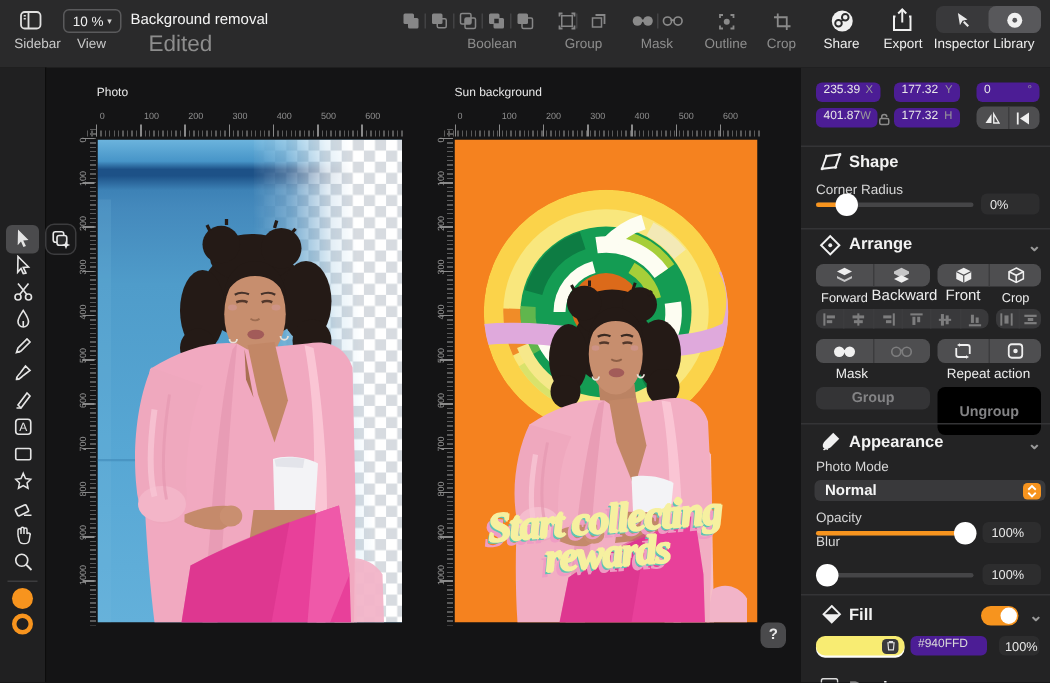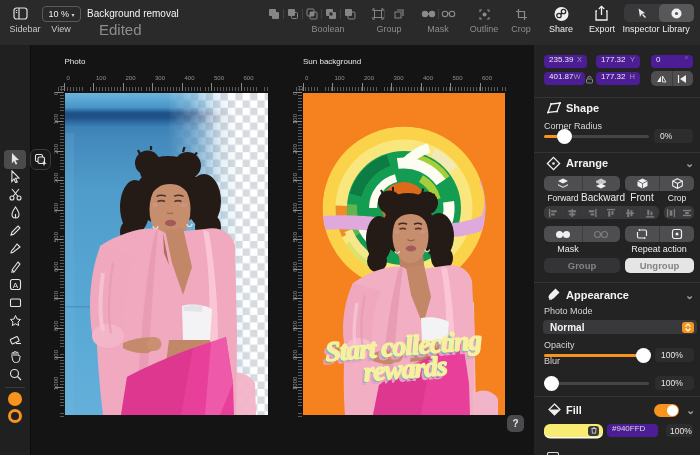--- a/index.html
+++ b/index.html
@@ -581,21 +581,21 @@
     <div>
       <svg width="12" height="12" viewBox="0 0 12 12">
         <rect x="1.5" y="1.5" width="9" height="9" rx="2" fill="none" stroke="#efefef" stroke-width="1.2"></rect>
         <circle cx="6" cy="6" r="1.5" fill="#efefef"></circle>
       </svg>
     </div>
   </div>
 <div class="wlbl" style="left:546px;top:244px;width:44px">Mask</div>
 <div class="wlbl" style="left:623px;top:244px;width:72px">Repeat action</div>
 <div class="abs" style="left:544px;top:258px;width:76px;height:15px;background:#343436;border-radius:5px;color:#838385;font-size:9.5px;font-weight:bold;display:flex;align-items:center;justify-content:center">Group</div>
-<div class="abs" style="left:625px;top:258px;width:69px;height:15px;background:#e5e5e5;border-radius:5px;color:#838385;font-size:9.5px;font-weight:bold;display:flex;align-items:center;justify-content:center">Ungroup</div>
+<div class="abs" style="left:625px;top:258px;width:69px;height:32px;background:#000000;border-radius:5px;color:#838385;font-size:9.5px;font-weight:bold;display:flex;align-items:center;justify-content:center">Ungroup</div>
 <div class="divl" style="top:282px"></div>
 <svg class="abs" style="left:547px;top:287px" width="14" height="14" viewBox="0 0 14 14">
 <path d="M8.5,1.5 L12.5,5.5 L7,11 C5.5,12.5 3,12.5 2,11.5 C1,10.5 1.5,8.5 3,7 Z" fill="#f0f0f0"></path>
 <path d="M2,13 C3,12 4,12 5,12.5" stroke="#f0f0f0" stroke-width="1" fill="none"></path>
   </svg>
 <div class="hdr" style="left:566px;top:289px">Appearance</div>
 <div class="chev" style="left:685px;top:289px;font-size:11px">⌄</div>
 <div class="small" style="left:544px;top:306px">Photo Mode</div>
 <div class="abs" style="left:543px;top:320px;width:154px;height:14px;background:#39393b;border-radius:4px"></div>
 <div class="abs" style="left:550px;top:322px;color:#f5f5f5;font-size:10px;font-weight:bold">Normal</div>

